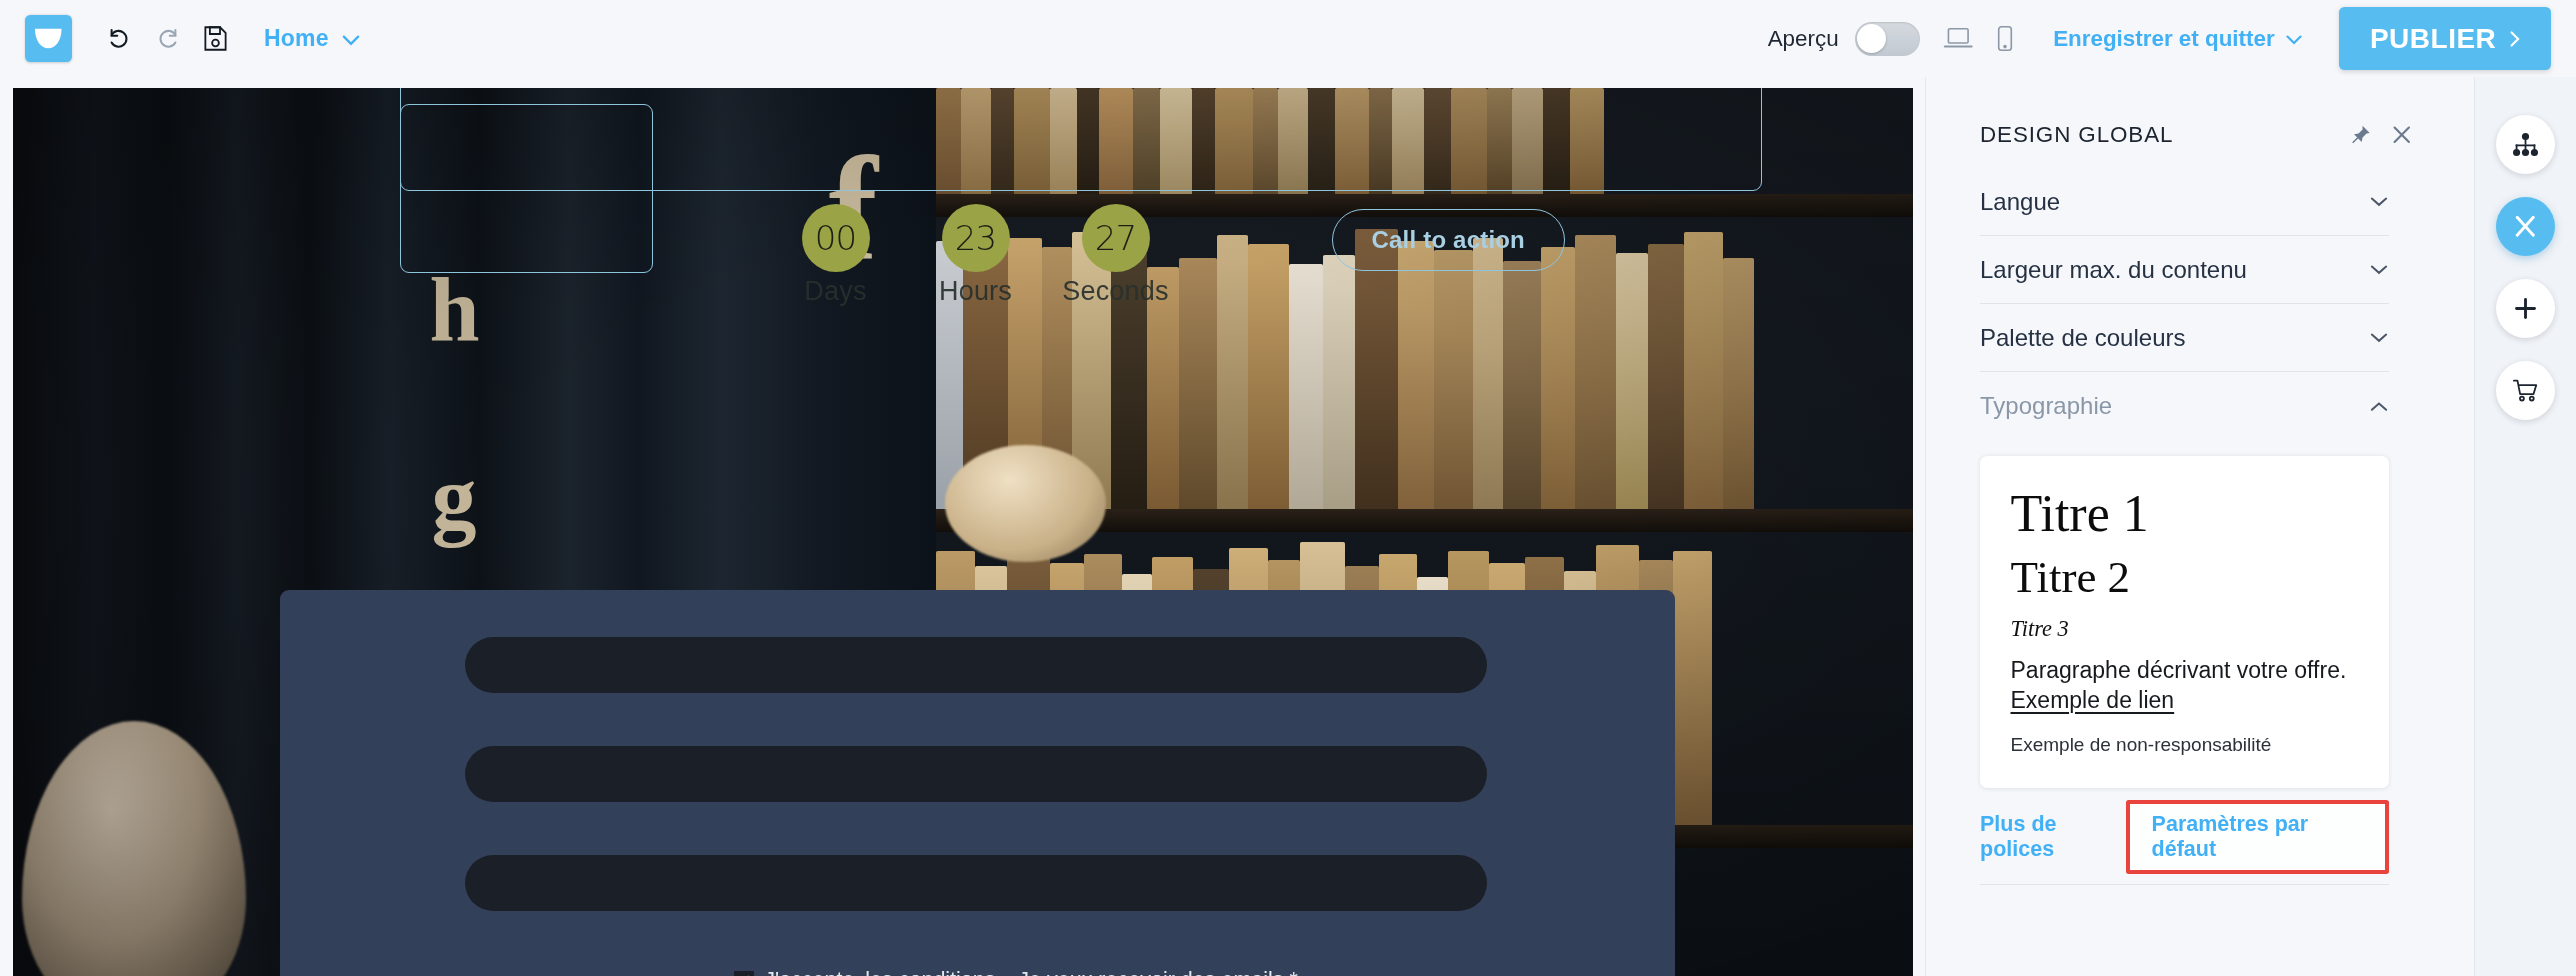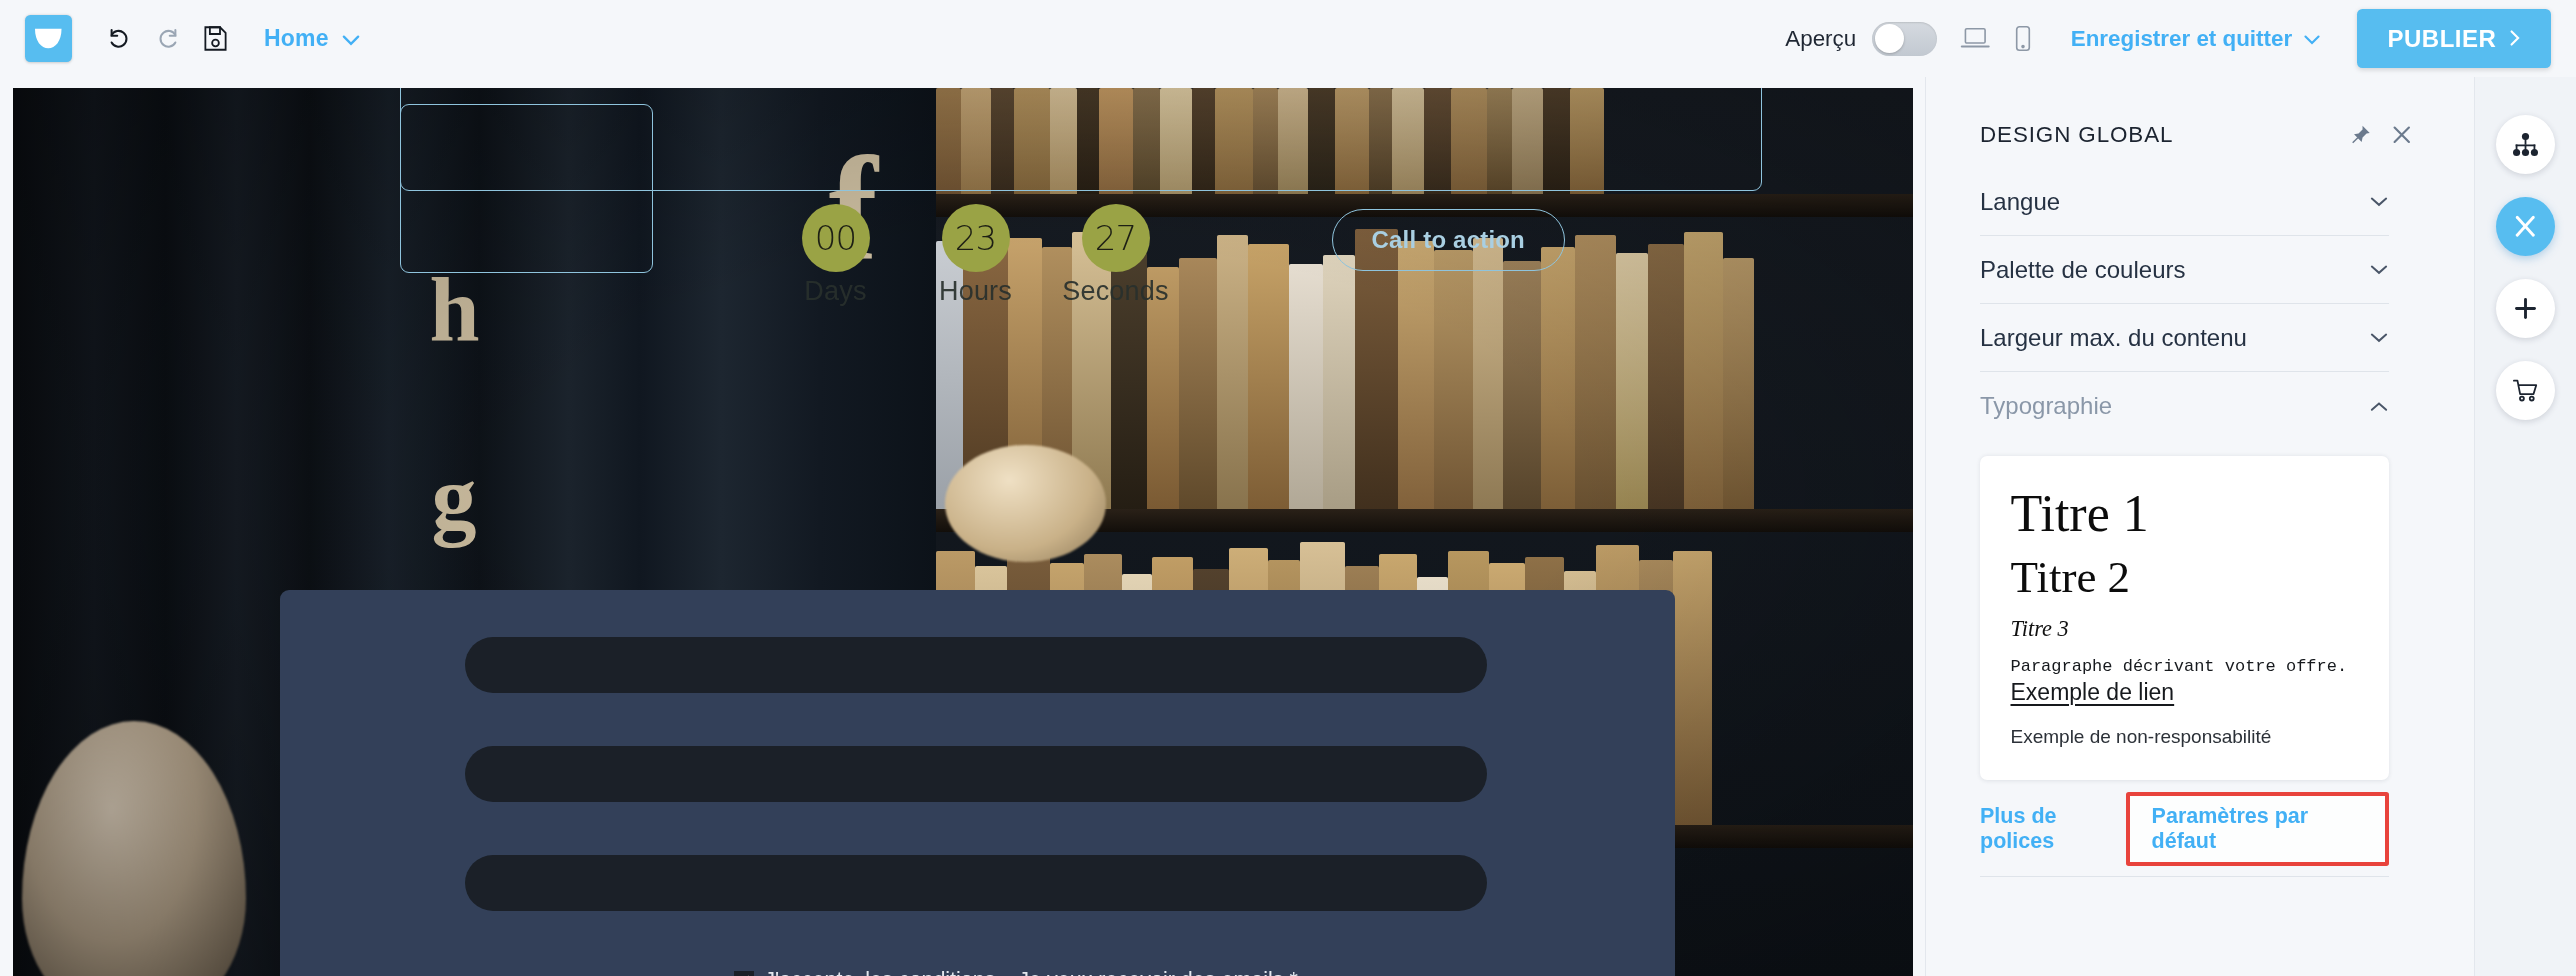--- a/index.html
+++ b/index.html
@@ -50,21 +50,21 @@
     background: #fff; box-shadow: 0 0.9px 2.7px rgba(0,0,0,.22);
   }
   .dev-icon { margin-left: 23px; display: flex; align-items: center; cursor: pointer; }
   .save-quit {
     margin-left: 39px; color: #42b0f5; font-size: 22.4px; font-weight: bold;
     display: flex; align-items: center; gap: 10.8px; cursor: pointer;
   }
   .publish {
     margin-left: 36px; margin-right: 25px;
     background: #57bdf0; color: #fff;
-    font-size: 24px; font-weight: bold; letter-spacing: 0.5px;
+    font-size: 28px; font-weight: bold; letter-spacing: 0.5px;
     padding: 15.2px 30.5px; border-radius: 5.4px;
     display: flex; align-items: center; gap: 12.5px; cursor: pointer;
     box-shadow: 0 1.8px 5.4px rgba(0,0,0,.14);
     text-align: right;
   }
 
   
   .canvas {
     position: absolute; left: 12.5px; top: 88px;
     width: 1900px; height: 893px;
@@ -206,21 +206,21 @@
 
   .typo-card {
     margin: 16px 54px 0 54px;
     background: #fff; border-radius: 7.2px;
     box-shadow: 0 0.9px 4.5px rgba(30,40,60,.10);
     padding: 27px 30.5px 32px 30.5px;
   }
   .t1 { font-family: "Liberation Serif", serif; font-size: 52px; color: #0c0c0c; line-height: 1.18; }
   .t2 { font-family: "Liberation Serif", serif; font-size: 45px; color: #0c0c0c; line-height: 1.2; margin-top: 5.4px; }
   .t3 { font-family: "Liberation Serif", serif; font-style: italic; font-size: 22.4px; color: #111; margin-top: 12.5px; }
-  .tp { font-size: 17px; color: #16191d; margin-top: 14.3px; font-weight: 300; font-family: Liberation Mono, monospace; }
+  .tp { font-size: 23px; color: #16191d; margin-top: 14.3px; font-weight: 300; }
   .tlink { font-size: 23px; color: #16191d; text-decoration: underline; text-underline-offset: 3.6px; display: inline-block; margin-top: 3.6px; cursor: pointer; }
   .tdisc { font-size: 19px; color: #2c3138; margin-top: 20px; font-weight: 300; }
 
   .typo-actions {
     display: flex; align-items: center; justify-content: space-between;
     padding: 0 54px; margin-top: 21.5px; height: 54px;
   }
   .link-blue { color: #42b0f5; font-size: 21.5px; font-weight: bold; cursor: pointer; }
   .default-btn-wrap {
     border: 4.5px solid #e8433c; border-radius: 2.7px;
@@ -480,30 +480,30 @@
     <div class="acc-row">
       <span>Langue</span>
       <span class="chev">
         <svg width="20" height="12.5" viewBox="0 0 22 14" fill="none" stroke="#4a5668" stroke-width="2.2" stroke-linecap="round">
             <path d="M3 4 L11 11 L19 4"></path>
           </svg>
       </span>
     </div>
 
     <div class="acc-row">
-      <span>Palette de couleurs</span>
+      <span>Largeur max. du contenu</span>
       <span class="chev">
         <svg width="20" height="12.5" viewBox="0 0 22 14" fill="none" stroke="#4a5668" stroke-width="2.2" stroke-linecap="round">
             <path d="M3 4 L11 11 L19 4"></path>
           </svg>
       </span>
     </div>
 
     <div class="acc-row">
-      <span>Largeur max. du contenu</span>
+      <span>Palette de couleurs</span>
       <span class="chev">
         <svg width="20" height="12.5" viewBox="0 0 22 14" fill="none" stroke="#4a5668" stroke-width="2.2" stroke-linecap="round">
             <path d="M3 4 L11 11 L19 4"></path>
           </svg>
       </span>
     </div>
 
     <div class="acc-row open">
       <span>Typographie</span>
       <span class="chev">

